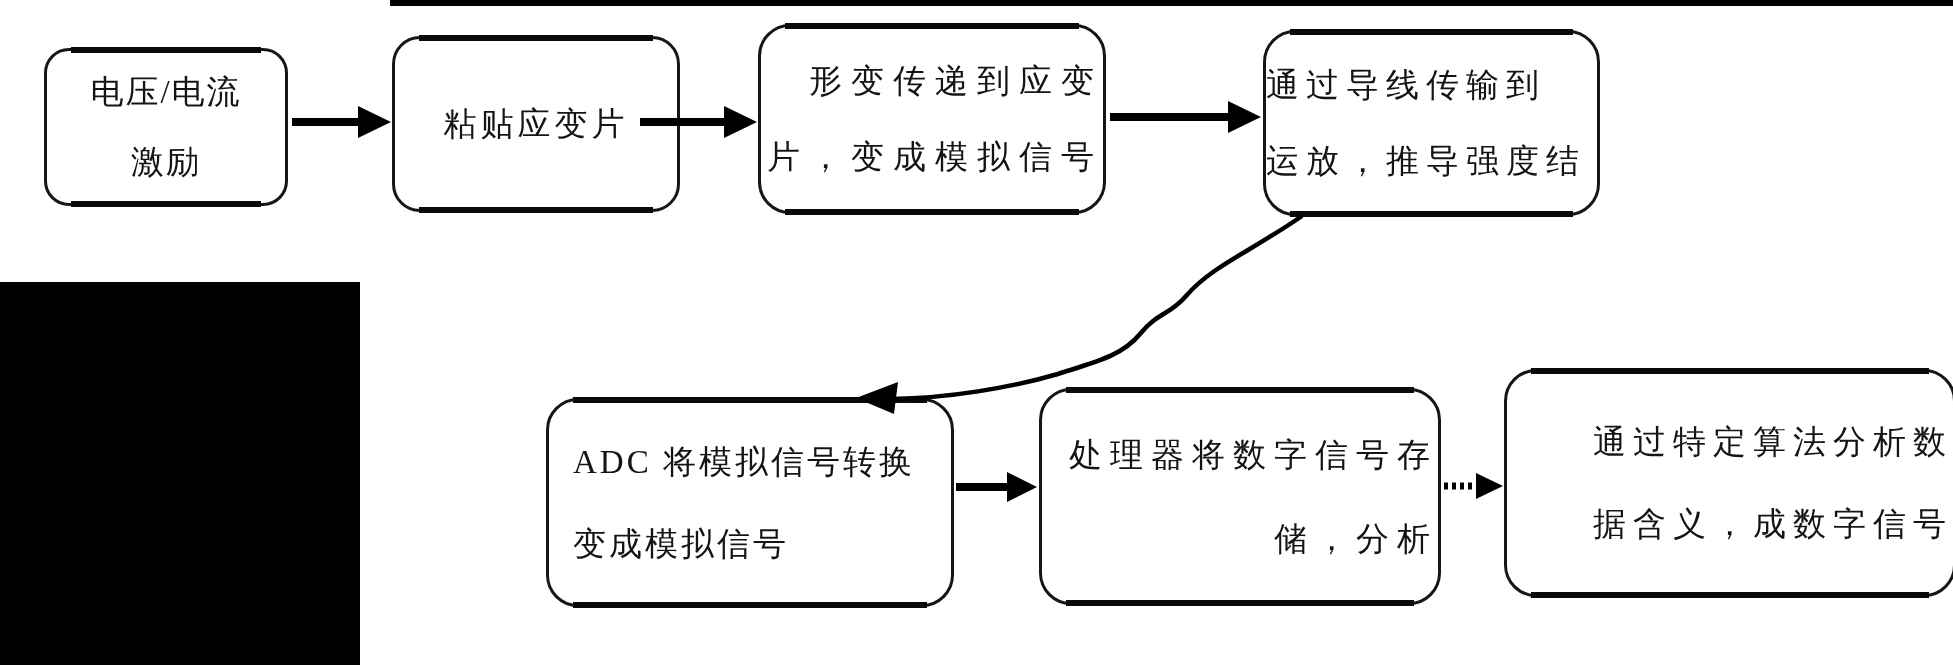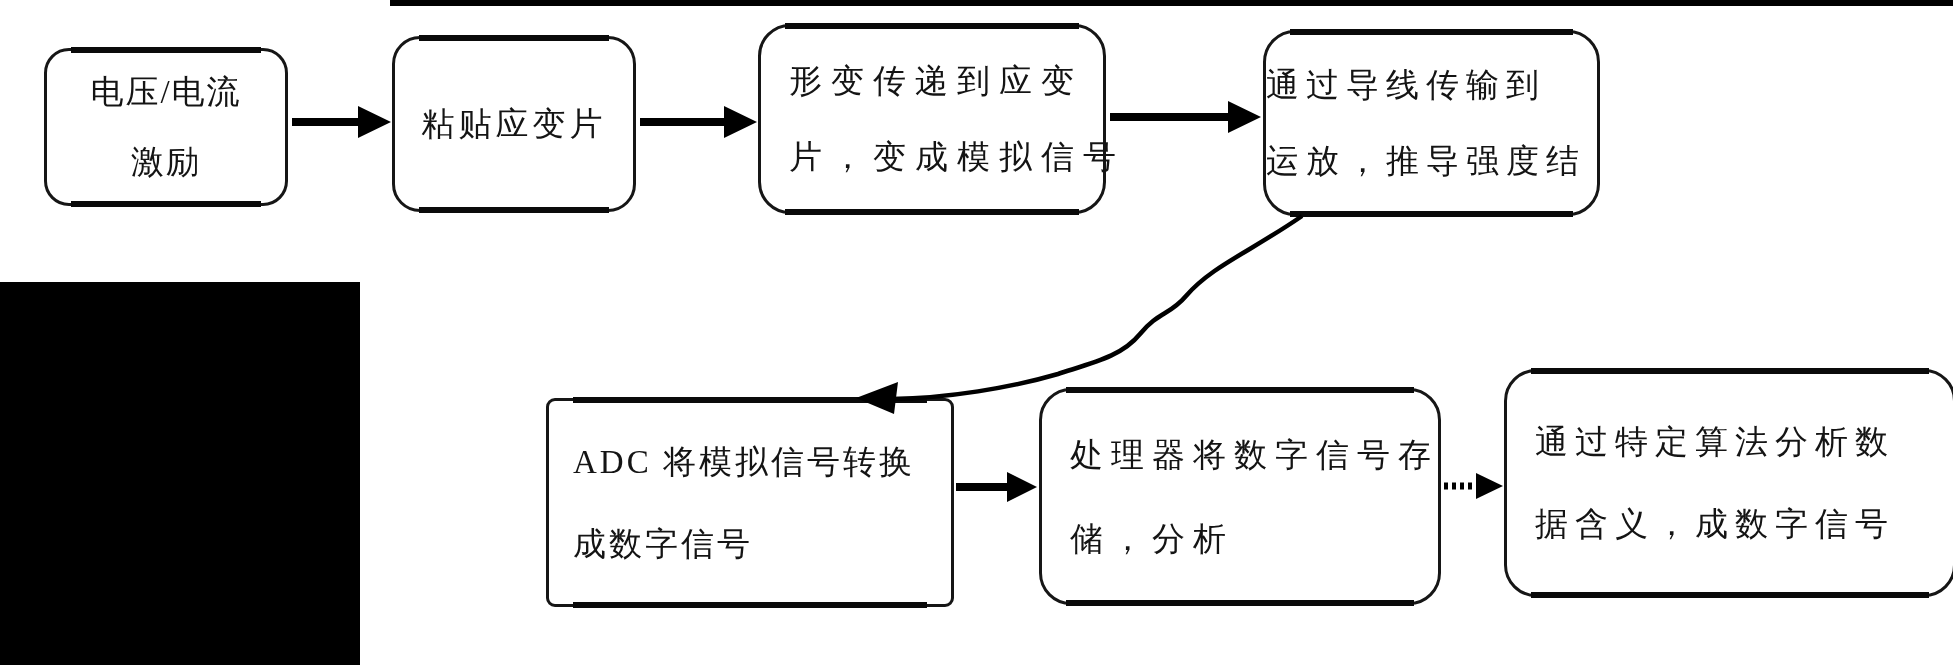--- a/index.html
+++ b/index.html
@@ -26,31 +26,31 @@
   .fbox::before,.fbox::after{
     content:"";position:absolute;left:24px;right:24px;height:6px;background:#0a0a0a;
   }
   .fbox::before{top:-4px;}
   .fbox::after{bottom:-4px;}
   .fbox .line{
     display:block;font-size:33px;line-height:76px;white-space:nowrap;
   }
   .fbox .line:empty{display:none;}
   .centered{align-items:center;text-align:center;}
-  .leftpad{padding-left:28px;}
+  .leftpad{padding-left:37px;align-items:flex-end;}
 
   #box1{left:44px;top:48px;width:244px;height:158px;border-radius:25px;}
   #box1 .line{letter-spacing:2px;line-height:70px;}
-  #box2{left:392px;top:36px;width:244px;height:176px;border-radius:28px;}
+  #box2{left:392px;top:36px;width:288px;height:176px;border-radius:28px;}
   #box2 .line{letter-spacing:4px;}
   #box3{left:758px;top:24px;width:348px;height:190px;}
   #box3 .line{letter-spacing:9px;}
   #box4{left:1263px;top:30px;width:337px;height:186px;}
   #box4 .line{letter-spacing:7px;}
-  #box5{left:546px;top:398px;width:408px;height:209px;padding-left:24px;border-radius:9px;}
+  #box5{left:546px;top:398px;width:408px;height:209px;padding-left:24px;}
   #box5 .line{letter-spacing:3px;line-height:82px;}
   #box6{left:1039px;top:388px;width:402px;height:217px;}
   #box6 .line{letter-spacing:8px;line-height:84px;}
   #box7{left:1504px;top:369px;width:452px;height:228px;}
   #box7 .line{letter-spacing:7px;line-height:82px;}
 
   
   svg.arrows{position:absolute;left:0;top:0;width:1953px;height:665px;pointer-events:none;}
 </style>
 </head>
@@ -75,21 +75,21 @@
   <span class="line">片，变成模拟信号</span>
 </div>
 
 <div class="fbox" id="box4">
   <span class="line">通过导线传输到</span>
   <span class="line">运放，推导强度结</span>
 </div>
 
 <div class="fbox" id="box5">
   <span class="line">ADC 将模拟信号转换</span>
-  <span class="line">成数字信号</span>
+  <span class="line">变成模拟信号</span>
 </div>
 
 <div class="fbox leftpad" id="box6">
   <span class="line">处理器将数字信号存</span>
   <span class="line">储，分析</span>
 </div>
 
 <div class="fbox leftpad" id="box7">
   <span class="line">通过特定算法分析数</span>
   <span class="line">据含义，成数字信号</span>

